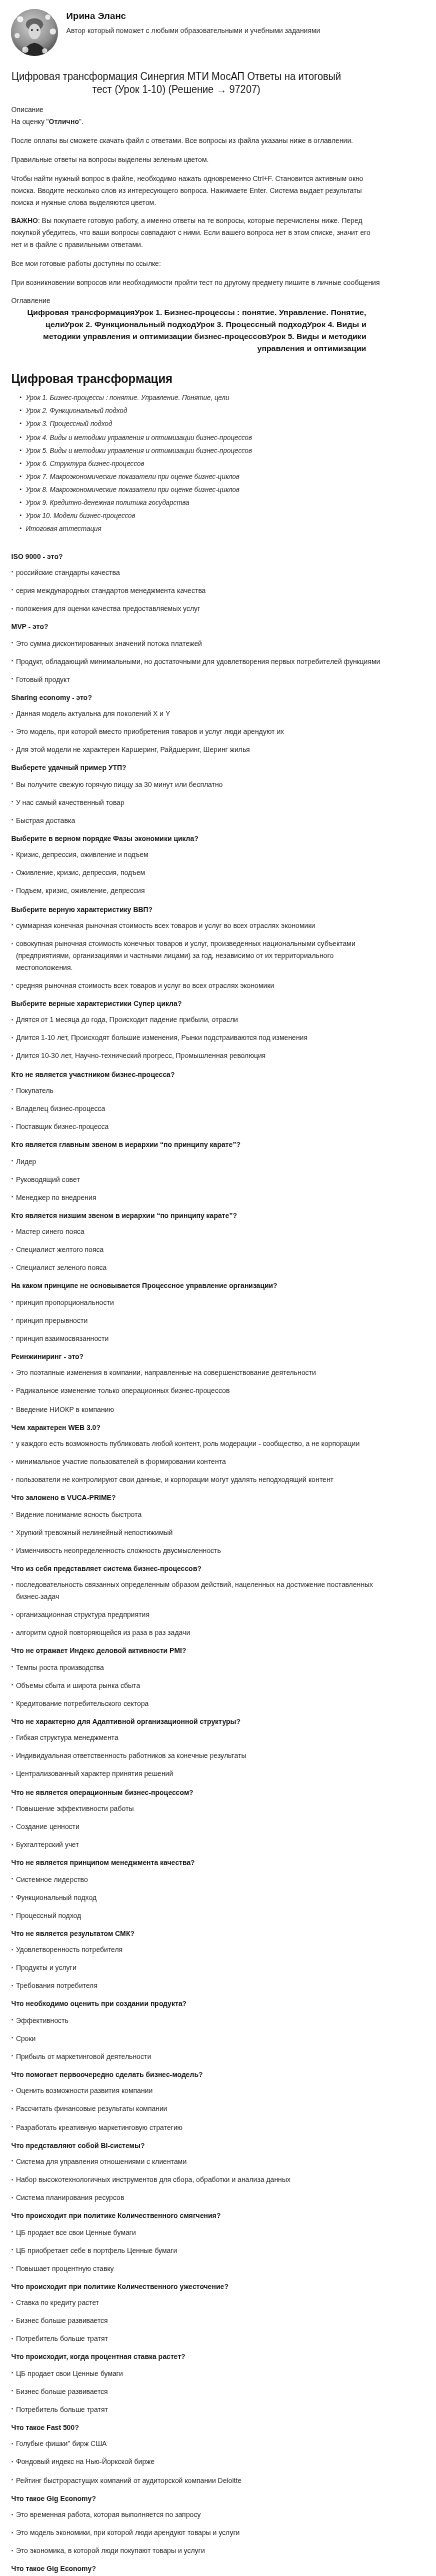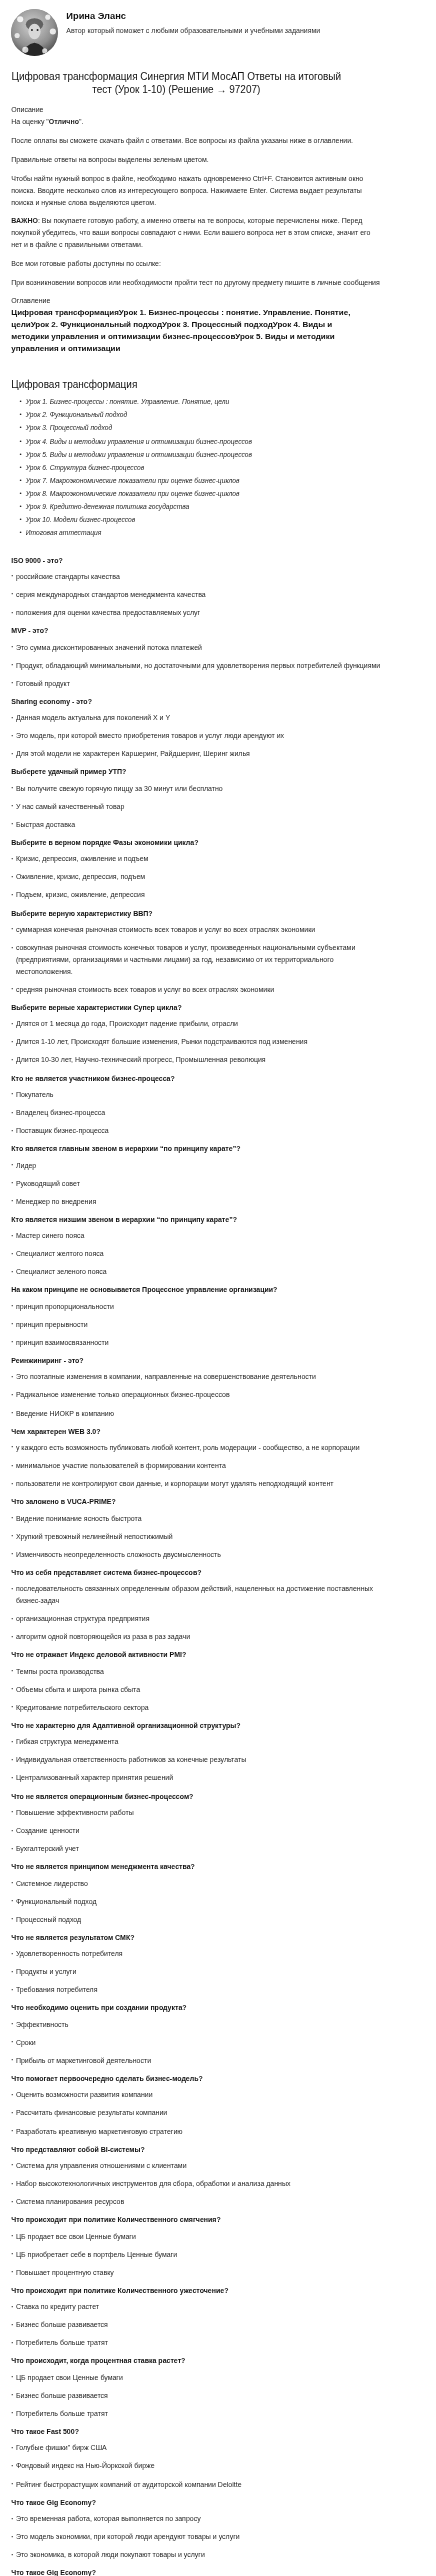--- a/index.html
+++ b/index.html
@@ -76,27 +76,28 @@
     max-width: 371px;
     color: #1d1d1d;
   }
   .b { font-weight: 700; }
 
   
   .toc-runon {
     font-size: 8px;
     font-weight: 700;
     line-height: 1.5;
-    margin: 1px 0 24px 0;
+    margin: 1px 0 17px 0;
     max-width: 355px;
     color: #111;
+    text-align: right;
   }
   h2.block-title {
-    font-size: 10px;
-    font-weight: 400;
+    font-size: 12px;
+    font-weight: 700;
     margin: 0 0 5.2px 0;
     color: #111;
   }
   ul.toc-list {
     list-style: none;
     margin: 0 0 15.5px 0;
     padding: 0 0 0 8.2px;
   }
   ul.toc-list li {
     font-size: 6.7px;

